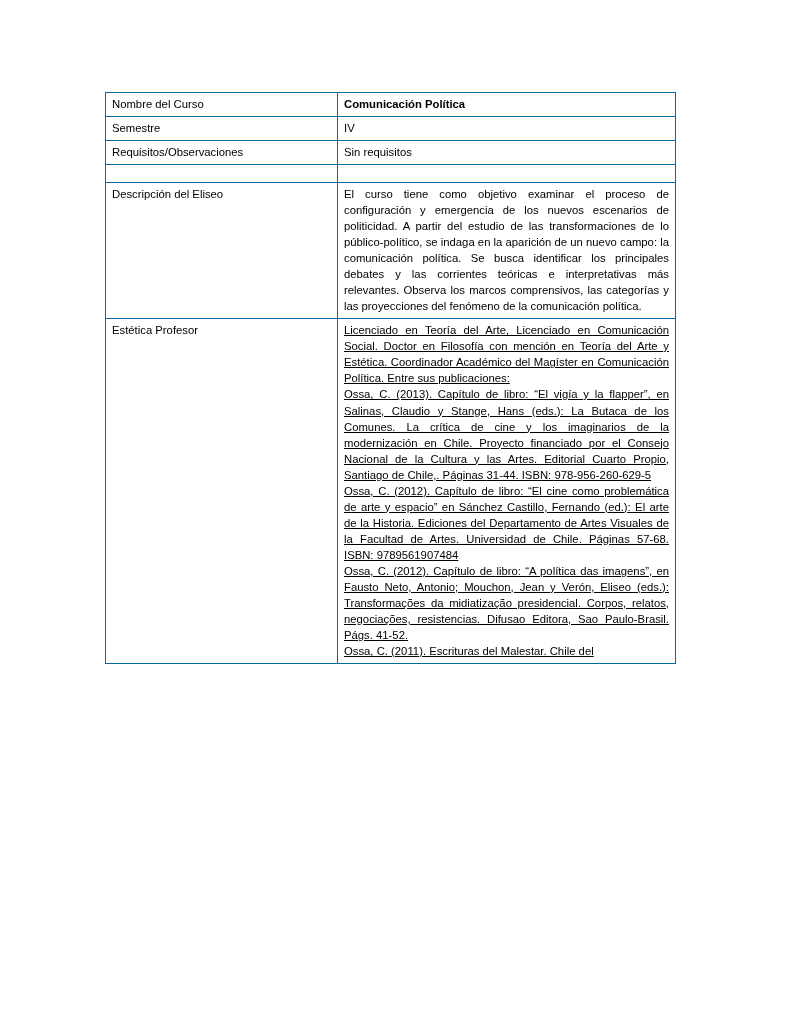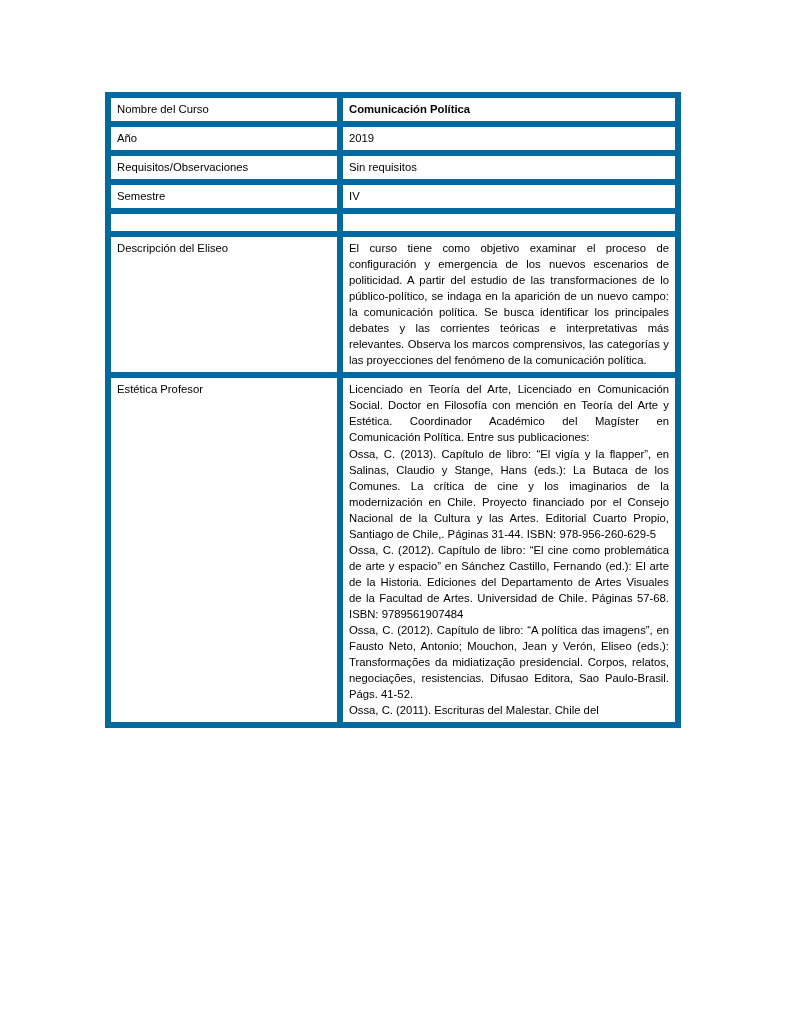--- a/index.html
+++ b/index.html
@@ -24,67 +24,63 @@
     position: absolute;
     left: 105px;
     top: 92px;
     width: 570px;
     border-collapse: collapse;
     table-layout: fixed;
   }
   .doc-table col.c1 { width: 232px; }
   .doc-table col.c2 { width: 338px; }
   .doc-table td {
-    border: 6px solid #0369a1;
+    border: 1px solid #0369a1;
     vertical-align: top;
     padding: 3px 6px 4px 6px;
     font-size: 11.3px;
     line-height: 1.42;
   }
   td.label {
     text-align: left;
   }
   td.value {
     text-align: left;
   }
   td.justify {
     text-align: justify;
     text-justify: inter-word;
     margin-left: 8px;
   }
   .bold { font-weight: bold; margin-left: 20px; }
   .row-empty td { height: 13px; padding-top: 2px; padding-bottom: 2px; }
-  .para { margin: 0; }
+  .para { margin: 0; text-decoration: underline; }
   .para + .para { margin-top: 0; }
 </style>
 </head>
 <body>
 
 <div class="page">
   <table class="doc-table">
     <colgroup>
       <col class="c1">
       <col class="c2">
     </colgroup>
     <tbody>
       <tr>
         <td class="label">Nombre del Curso</td>
         <td class="value bold">Comunicación Política</td>
       </tr>
       <tr>
-        <td class="label">Año</td>
-        <td class="value">2019</td>
+        <td class="label">Semestre</td>
+        <td class="value">IV</td>
       </tr>
       <tr>
         <td class="label">Requisitos/Observaciones</td>
         <td class="value">Sin requisitos</td>
-      </tr>
-      <tr>
-        <td class="label">Semestre</td>
-        <td class="value">IV</td>
       </tr>
       <tr class="row-empty">
         <td class="label"></td>
         <td class="value"></td>
       </tr>
       <tr>
         <td class="label">Descripción del Eliseo</td>
         <td class="value justify">El curso tiene como objetivo examinar el proceso de configuración y emergencia de los nuevos escenarios de politicidad. A partir del estudio de las transformaciones de lo público-político, se indaga en la aparición de un nuevo campo: la comunicación política. Se busca identificar los principales debates y las corrientes teóricas e interpretativas más relevantes. Observa los marcos comprensivos, las categorías y las proyecciones del fenómeno de la comunicación política.</td>
       </tr>
       <tr>

